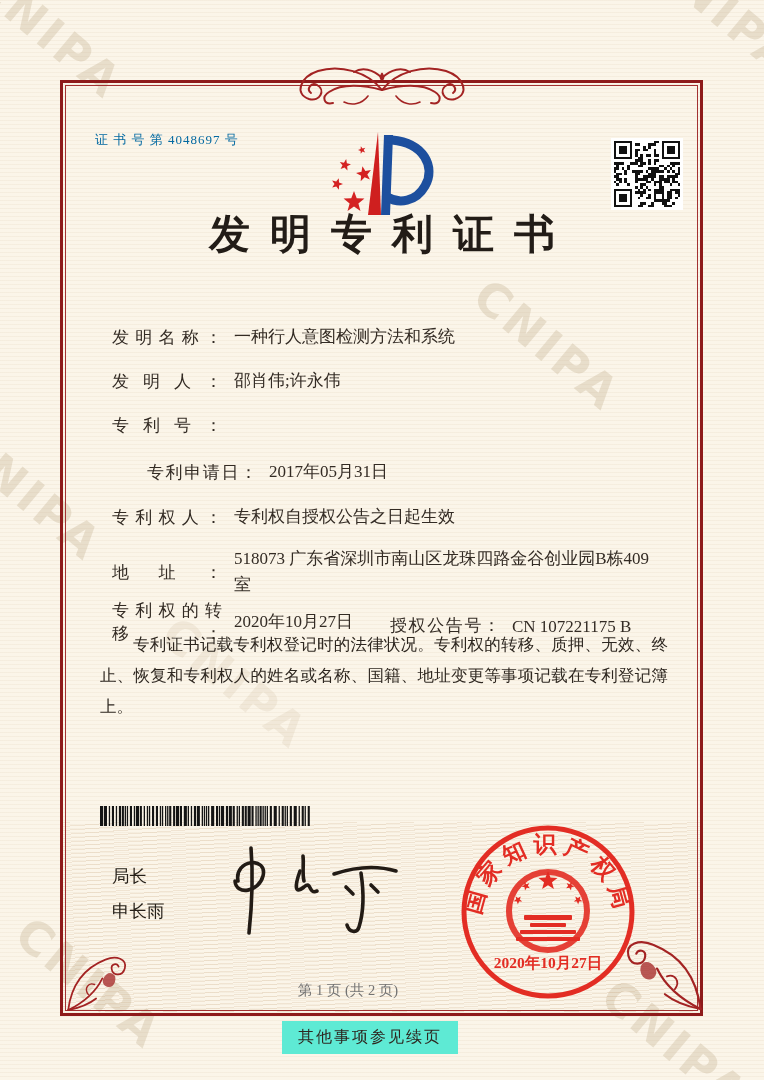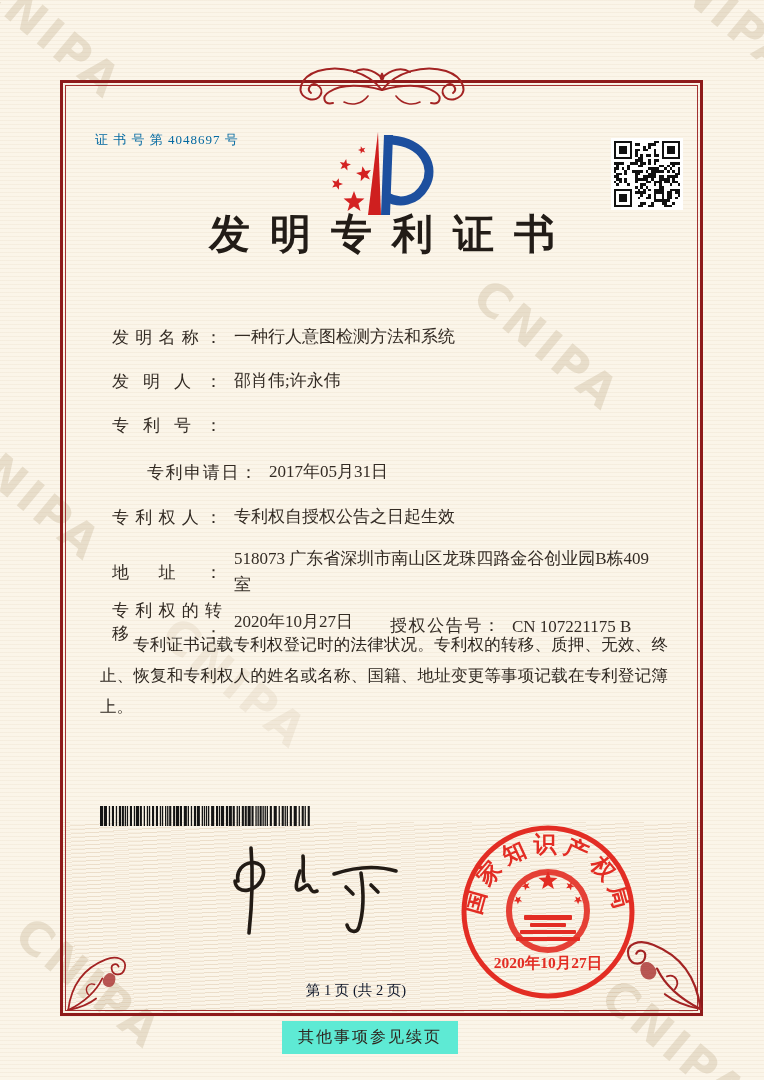--- a/index.html
+++ b/index.html
@@ -25,22 +25,22 @@
   .row .value{margin-left:12px;line-height:26px;}
   .grant-pair{display:flex;position:absolute;top:15px;}
   .paras{position:absolute;left:100px;top:629px;width:568px;font-size:16.5px;line-height:31px;
         text-align:justify;color:#2e2720;}
   .paras p{margin:0;text-indent:2em;}
   .barcode{position:absolute;left:100px;top:806px;}
   .signer{position:absolute;left:112px;top:864px;font-size:17.5px;color:#262019;}
   .signer div{margin-bottom:11px;}
   .signature{position:absolute;left:208px;top:843px;}
   .seal{position:absolute;left:459px;top:823px;opacity:.95;}
-  .page-info{position:absolute;left:256px;top:981px;width:200px;text-align:center;
-        font-size:14.5px;color:#0f172a;}
+  .page-info{position:absolute;left:248px;top:981px;width:200px;text-align:center;
+        font-size:14.5px;color:#737373;}
   .footer-note{position:absolute;left:282px;top:1021px;background:#5eead4;
         padding:6px 16px;font-size:16px;color:#2e2720;letter-spacing:2px;}
   .orn{position:absolute;}
   svg{display:block;}
 </style>
 </head>
 <body>
 
 <div class="page">
 
@@ -424,20 +424,24 @@
         <rect x="186.7" y="0" width="1.3" height="20"></rect>
         <rect x="189.8" y="0" width="2.1" height="20"></rect>
         <rect x="193.7" y="0" width="3.1" height="20"></rect>
         <rect x="198.6" y="0" width="1.3" height="20"></rect>
         <rect x="201.7" y="0" width="2.1" height="20"></rect>
         <rect x="204.6" y="0" width="1.3" height="20"></rect>
         <rect x="207.7" y="0" width="2.1" height="20"></rect>
       </g>
   </svg>
 
+  <div class="signer">
+    <div>局长</div>
+    <div>申长雨</div>
+  </div>
 
   <svg class="signature" width="200" height="95" viewBox="0 0 200 95">
     <g stroke="#221b15" stroke-width="3.6" fill="none" stroke-linecap="round" stroke-linejoin="round">
       <path d="M30,38 C26,16 60,13 55,33 C51,49 28,53 27,38"></path>
       <path d="M43,5 C45,30 44,62 41,90"></path>
       <path d="M95,13 C96,22 94,30 96,38"></path>
       <path d="M92,28 C87,42 86,52 96,44 C104,37 100,52 109,48"></path>
       <path d="M126,31 C150,23 171,23 188,28"></path>
       <path d="M153,30 C156,50 156,68 151,84 C149,91 141,89 139,82"></path>
       <path d="M138,44 L145,51"></path>

